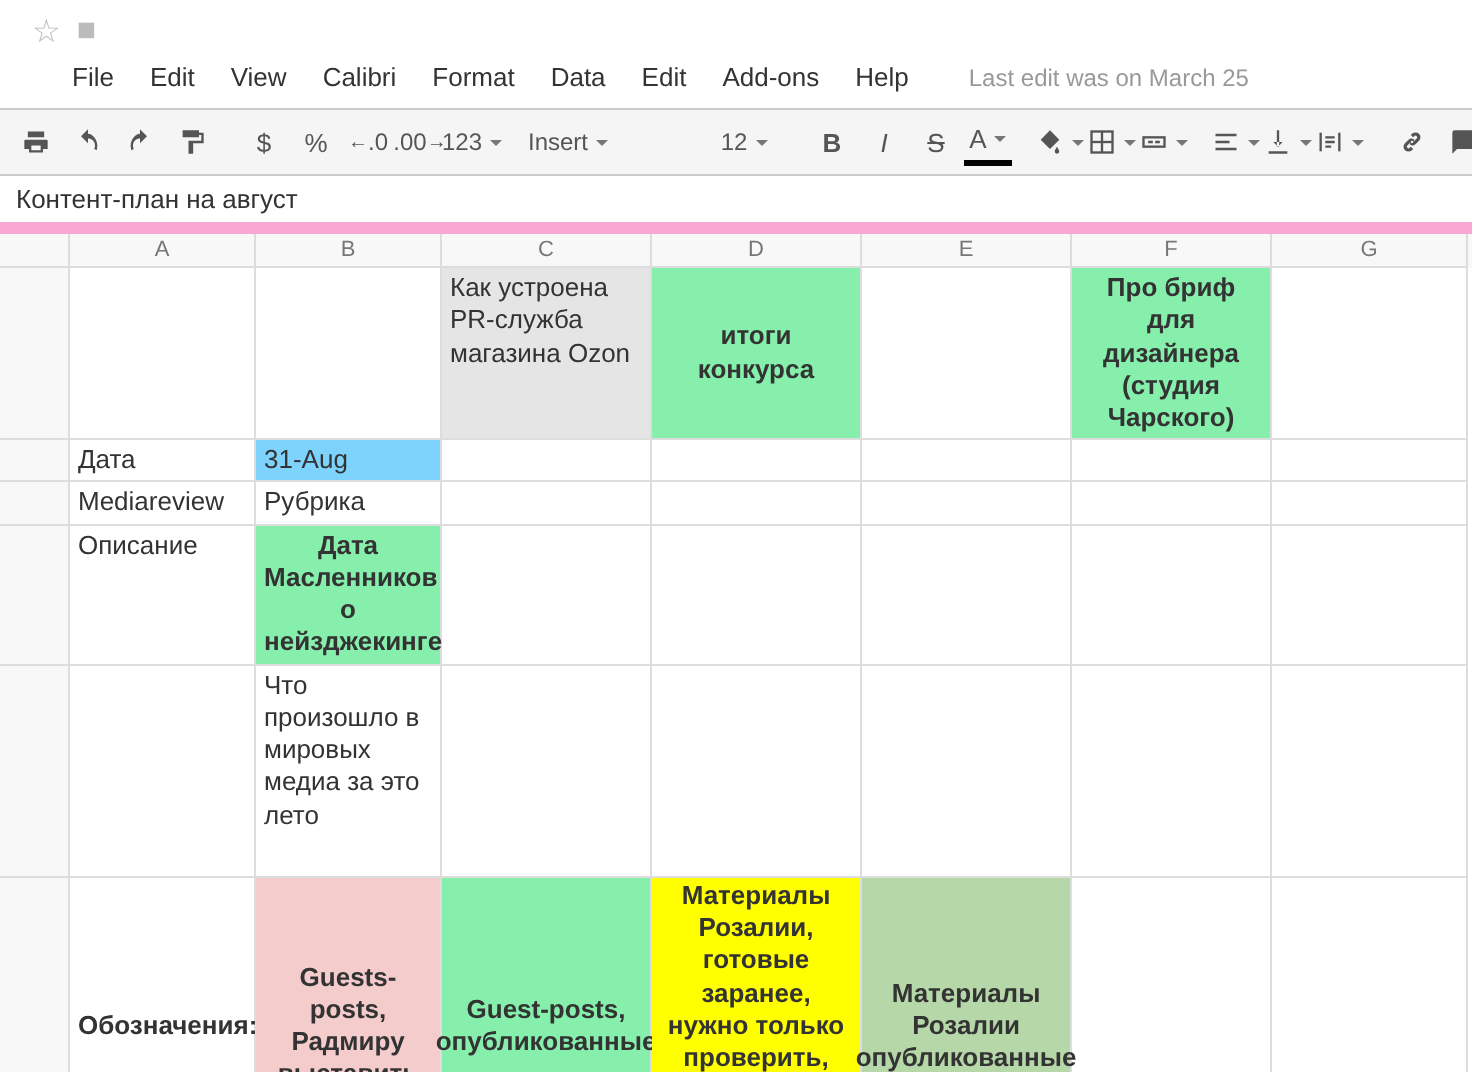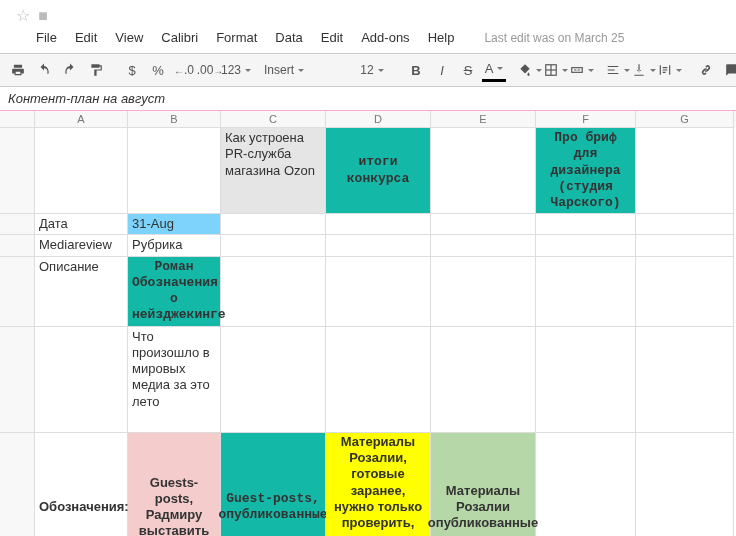--- a/index.html
+++ b/index.html
@@ -75,24 +75,23 @@
   .dd::after {
     content: "";
     display: inline-block;
     margin-left: 4px;
     border-top: 3px solid #777;
     border-left: 3px solid transparent;
     border-right: 3px solid transparent;
     vertical-align: middle;
   }
   .formula-bar {
-    border-bottom: 1px solid #f9a8d4;
+    border-bottom: 6px solid #f9a8d4;
     padding: 4px 8px;
     font-size: 13px;
-    font-style: italic;
   }
   .grid {
     display: flex;
     flex-direction: column;
   }
   .col-headers {
     display: flex;
     background: #f8f8f8;
   }
   .row-header {
@@ -118,21 +117,21 @@
     line-height: 1.25;
   }
   .wA { width: 93px; }
   .wB { width: 93px; }
   .wC { width: 105px; }
   .wD { width: 105px; }
   .wE { width: 105px; }
   .wF { width: 100px; }
   .wG { width: 98px; }
   .bg-green { background: #e5e5e5; }
-  .bg-blue  { background: #14b8a6; font-family: Liberation Mono, monospace; }
+  .bg-blue  { background: #86efac; }
   .bg-pink  { background: #f4cccc; }
   .bg-yellow{ background: #ffff00; }
   .bg-olive { background: #b6d7a8; }
   .bold { font-weight: bold; }
   .center { text-align: center; }
   svg { display:block; }
 </style>
 </head>
 <body>
 
@@ -289,21 +288,21 @@
     <div class="cell wC"></div>
     <div class="cell wD"></div>
     <div class="cell wE"></div>
     <div class="cell wF"></div>
     <div class="cell wG"></div>
   </div>
 
   <div class="grow" style="height:70px">
     <div class="row-header"></div>
     <div class="cell wA">Описание</div>
-    <div class="cell wB bg-blue bold center">Роман Обозначения о нейзджекинге</div>
+    <div class="cell wB bg-blue bold center">Дата Масленников о нейзджекинге</div>
     <div class="cell wC"></div>
     <div class="cell wD"></div>
     <div class="cell wE"></div>
     <div class="cell wF"></div>
     <div class="cell wG"></div>
   </div>
 
   <div class="grow" style="height:106px">
     <div class="row-header"></div>
     <div class="cell wA"></div>

